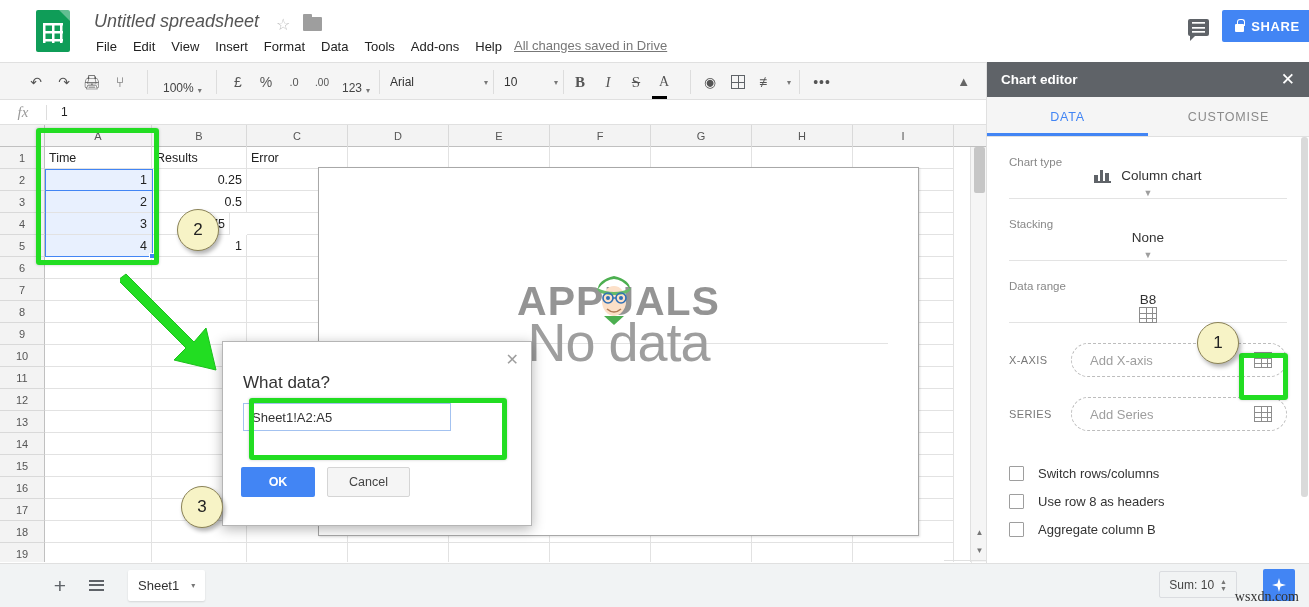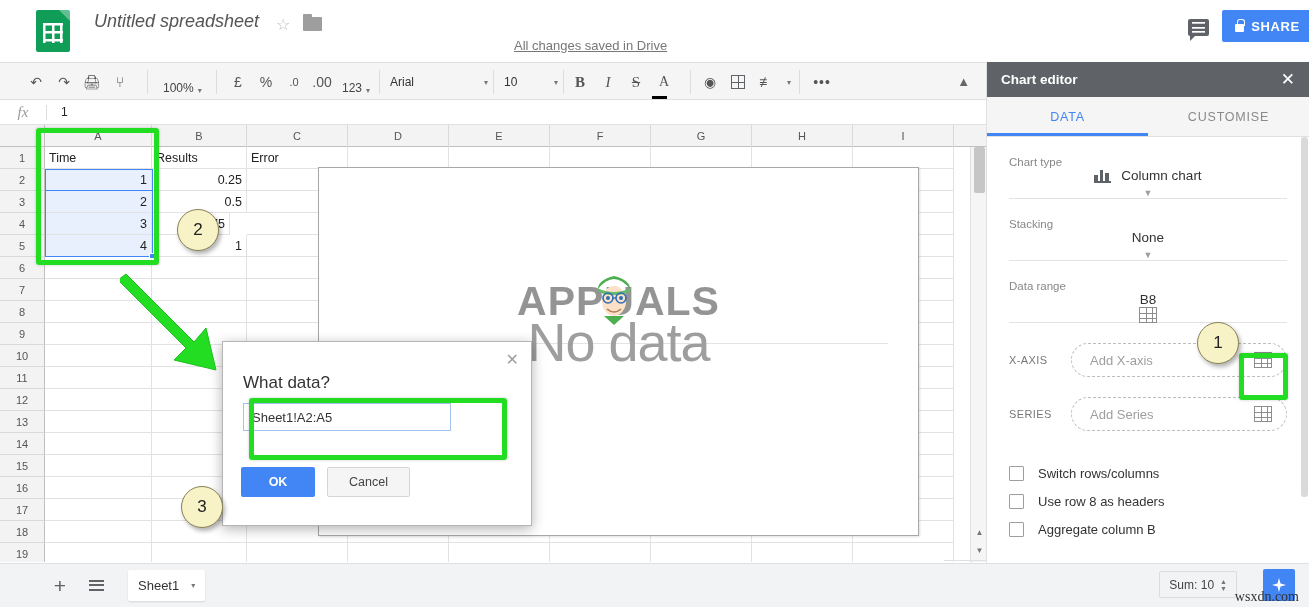--- a/index.html
+++ b/index.html
@@ -394,20 +394,31 @@
 </head>
 <body>
 
 <div id="app">
 
   <div class="header">
     <div class="sheets-logo"></div>
     <div class="doc-title">Untitled spreadsheet</div>
     <div class="star-icon">☆</div>
     <div class="folder-icon"></div>
+    <div class="menubar">
+      <div class="menu-item">File</div>
+      <div class="menu-item">Edit</div>
+      <div class="menu-item">View</div>
+      <div class="menu-item">Insert</div>
+      <div class="menu-item">Format</div>
+      <div class="menu-item">Data</div>
+      <div class="menu-item">Tools</div>
+      <div class="menu-item">Add-ons</div>
+      <div class="menu-item">Help</div>
+    </div>
     <div class="save-status">All changes saved in Drive</div>
     <div class="comment-icon">
         <i></i>
       </div>
     <div class="share-btn">
       <span class="lock-icon"></span>
       <span>SHARE</span>
     </div>
   </div>
 
@@ -423,21 +434,21 @@
       <div class="tbtext">
         <span>100%</span>
         <span class="caret">▾</span>
       </div>
     </div>
     <div class="tbsep" style="left:216px"></div>
     <div class="tb" style="left:224px">
       <div class="tbbtn">£</div>
       <div class="tbbtn">%</div>
       <div class="tbbtn" style="font-size:11px">.0</div>
-      <div class="tbbtn" style="font-size:14px">.00</div>
+      <div class="tbbtn" style="font-size:10px">.00</div>
       <div class="tbtext">
         <span>123</span>
         <span class="caret">▾</span>
       </div>
     </div>
     <div class="tbsep" style="left:379px"></div>
     <div class="fontbox" style="left:386px;width:106px">
       <span>Arial</span>
       <span class="caret">▾</span>
     </div>

